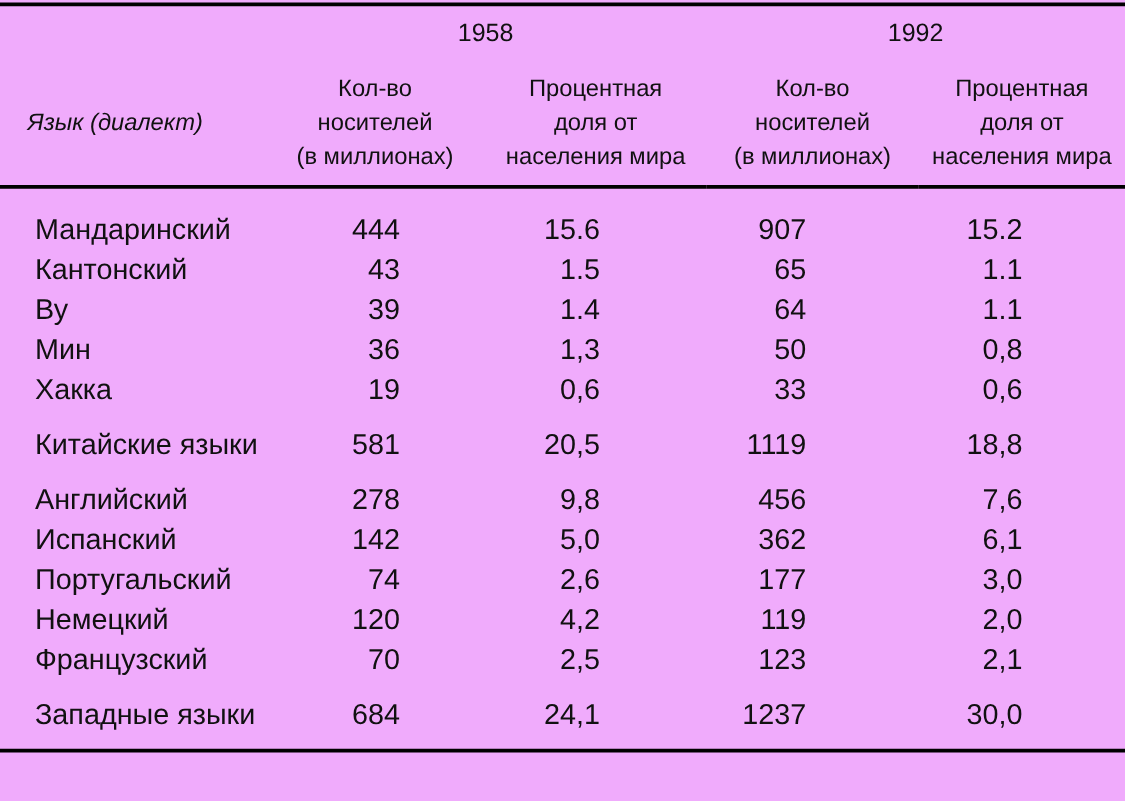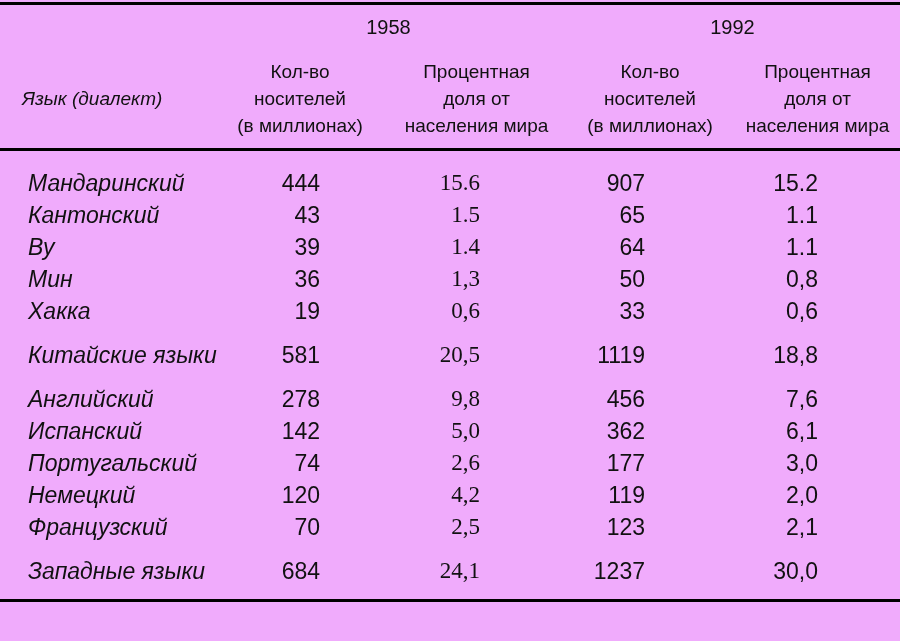--- a/index.html
+++ b/index.html
@@ -41,24 +41,24 @@
     padding-left: 22px;
     white-space: normal;
     font-style: italic;
   }
   tbody td.cell {
     height: 32px;
     font-size: 23px;
     vertical-align: middle;
     white-space: nowrap;
   }
-  td.lang { text-align: left; padding-left: 28px; font-style: italic; }
+  td.lang { text-align: left; padding-left: 28px; }
   td.num  { text-align: right; }
   td.n2 { padding-right: 68px; }
-  td.n3 { padding-right: 85px; font-family: Liberation Serif, serif; }
+  td.n3 { padding-right: 85px; }
   td.n4 { padding-right: 90px; }
   td.n5 { padding-right: 82px; }
   tr.spacer td { height: auto; }
 </style>
 </head>
 <body>
 
 <div class="page">
   <div class="rule"></div>
 

